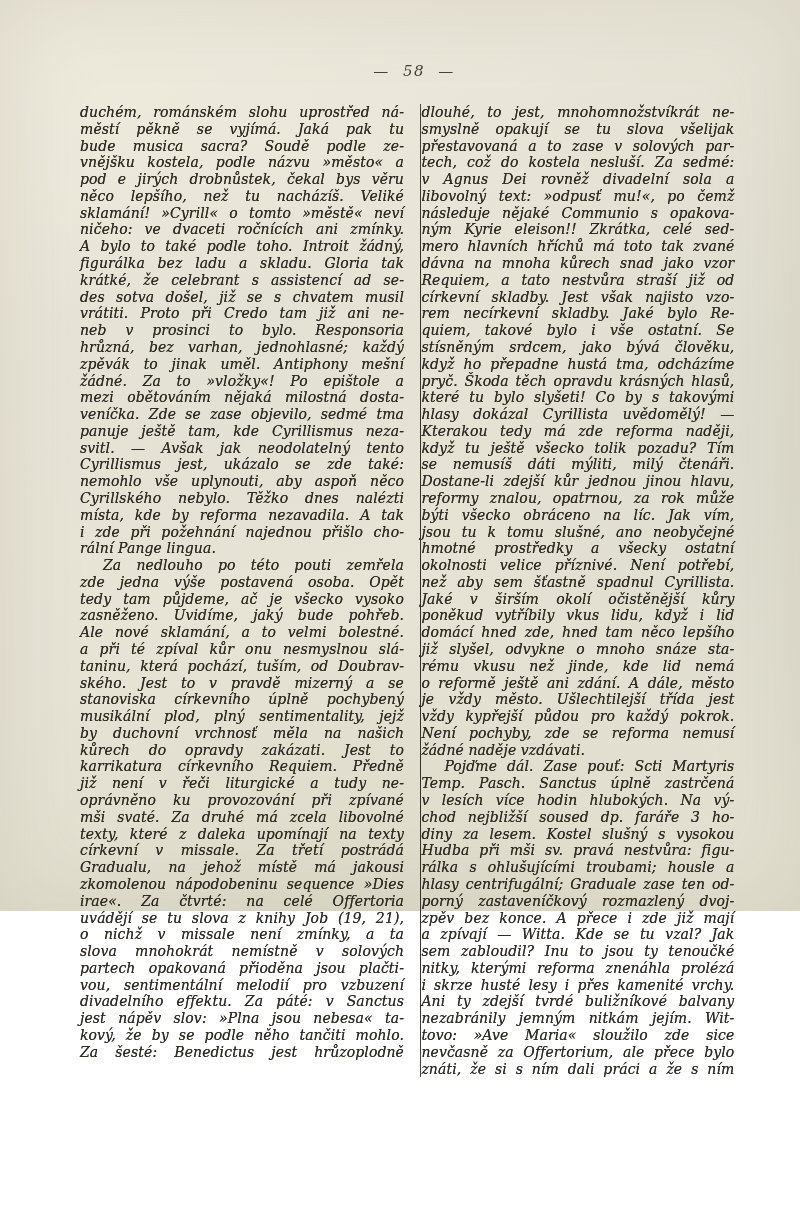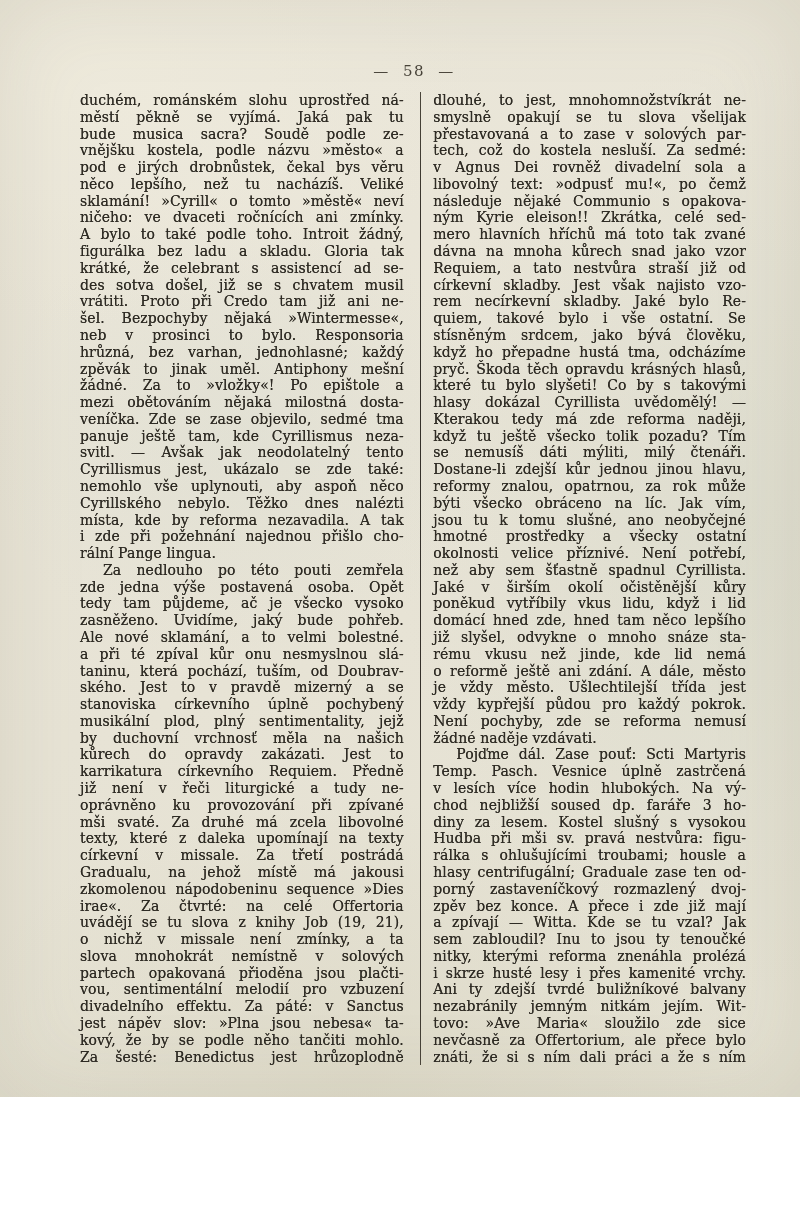--- a/index.html
+++ b/index.html
@@ -8,58 +8,59 @@
   }
   body {
     width: 800px;
     height: 1207px;
     overflow: hidden;
     font-family: "DejaVu Serif", "Liberation Serif", serif;
   }
   .scan {
     position: relative;
     width: 800px;
-    height: 1097px;
+    height: 911px;
     background-color: #e9e5d8;
     background-image:
       radial-gradient(ellipse 620px 420px at 12% 6%, rgba(238,234,220,0.9), rgba(238,234,220,0) 62%),
       radial-gradient(ellipse 520px 720px at 92% 48%, rgba(205,210,195,0.35), rgba(205,210,195,0) 65%),
       radial-gradient(ellipse 700px 460px at 45% 98%, rgba(214,210,190,0.45), rgba(214,210,190,0) 60%),
       radial-gradient(ellipse 420px 380px at 30% 40%, rgba(209,215,205,0.28), rgba(209,215,205,0) 60%),
       linear-gradient(160deg, #ebe7da 0%, #e7e3d5 55%, #e4e1d2 100%);
     box-shadow: inset 0 0 90px rgba(120,110,88,0.14);
     color: #2e2b24;
+    font-style: italic;
   }
   .page-number {
     position: absolute;
     top: 62px;
     left: 14px;
     width: 800px;
     text-align: center;
     font-size: 15px;
     letter-spacing: 1.5px;
     word-spacing: 7px;
     color: #474238;
   }
   .text-block {
     position: absolute;
-    top: 92px;
+    top: 104px;
     left: 80px;
     width: 666px;
     display: flex;
     align-items: stretch;
   }
   .column {
     font-size: 14px;
     line-height: 16.78px;
     letter-spacing: 0.1px;
     text-shadow: 0 0 0.5px rgba(42,38,31,0.85);
   }
   .column.left  { width: 324px; }
-  .column.right { width: 313px; margin-left: 12px; }
+  .column.right { width: 313px; }
   .divider {
     width: 1.4px;
     margin-left: 16px;
     background: linear-gradient(#4a453a, #35312a 15%, #35312a 90%, #4a453a);
   }
   .paragraph { margin: 0; }
   .line {
     text-align: justify;
     text-align-last: justify;
     white-space: normal;
@@ -82,21 +83,20 @@
           <div class="line">vnějšku kostela, podle názvu »město« a</div>
           <div class="line">pod e jirých drobnůstek, čekal bys věru</div>
           <div class="line">něco lepšího, než tu nacházíš. Veliké</div>
           <div class="line">sklamání! »Cyrill« o tomto »městě« neví</div>
           <div class="line">ničeho: ve dvaceti ročnících ani zmínky.</div>
           <div class="line">A bylo to také podle toho. Introit žádný,</div>
           <div class="line">figurálka bez ladu a skladu. Gloria tak</div>
           <div class="line">krátké, že celebrant s assistencí ad se-</div>
           <div class="line">des sotva došel, již se s chvatem musil</div>
           <div class="line">vrátiti. Proto při Credo tam již ani ne-</div>
-          <div class="line">šel. Bezpochyby nějaká »Wintermesse«,</div>
           <div class="line">neb v prosinci to bylo. Responsoria</div>
           <div class="line">hrůzná, bez varhan, jednohlasné; každý</div>
           <div class="line">zpěvák to jinak uměl. Antiphony mešní</div>
           <div class="line">žádné. Za to »vložky«! Po epištole a</div>
           <div class="line">mezi obětováním nějaká milostná dosta-</div>
           <div class="line">veníčka. Zde se zase objevilo, sedmé tma</div>
           <div class="line">panuje ještě tam, kde Cyrillismus neza-</div>
           <div class="line">svitl. — Avšak jak neodolatelný tento</div>
           <div class="line">Cyrillismus jest, ukázalo se zde také:</div>
           <div class="line">nemohlo vše uplynouti, aby aspoň něco</div>
@@ -176,21 +176,21 @@
           <div class="line">již slyšel, odvykne o mnoho snáze sta-</div>
           <div class="line">rému vkusu než jinde, kde lid nemá</div>
           <div class="line">o reformě ještě ani zdání. A dále, město</div>
           <div class="line">je vždy město. Ušlechtilejší třída jest</div>
           <div class="line">vždy kypřejší půdou pro každý pokrok.</div>
           <div class="line">Není pochyby, zde se reforma nemusí</div>
           <div class="line ragged">žádné naděje vzdávati.</div>
         </div>
         <div class="paragraph">
           <div class="line indent">Pojďme dál. Zase pouť: Scti Martyris</div>
-          <div class="line">Temp. Pasch. Vesnice úplně zastrčená</div>
+          <div class="line">Temp. Pasch. Sanctus úplně zastrčená</div>
           <div class="line">v lesích více hodin hlubokých. Na vý-</div>
           <div class="line">chod nejbližší soused dp. faráře 3 ho-</div>
           <div class="line">diny za lesem. Kostel slušný s vysokou</div>
           <div class="line">Hudba při mši sv. pravá nestvůra: figu-</div>
           <div class="line">rálka s ohlušujícími troubami; housle a</div>
           <div class="line">hlasy centrifugální; Graduale zase ten od-</div>
           <div class="line">porný zastaveníčkový rozmazlený dvoj-</div>
           <div class="line">zpěv bez konce. A přece i zde již mají</div>
           <div class="line">a zpívají — Witta. Kde se tu vzal? Jak</div>
           <div class="line">sem zabloudil? Inu to jsou ty tenoučké</div>

